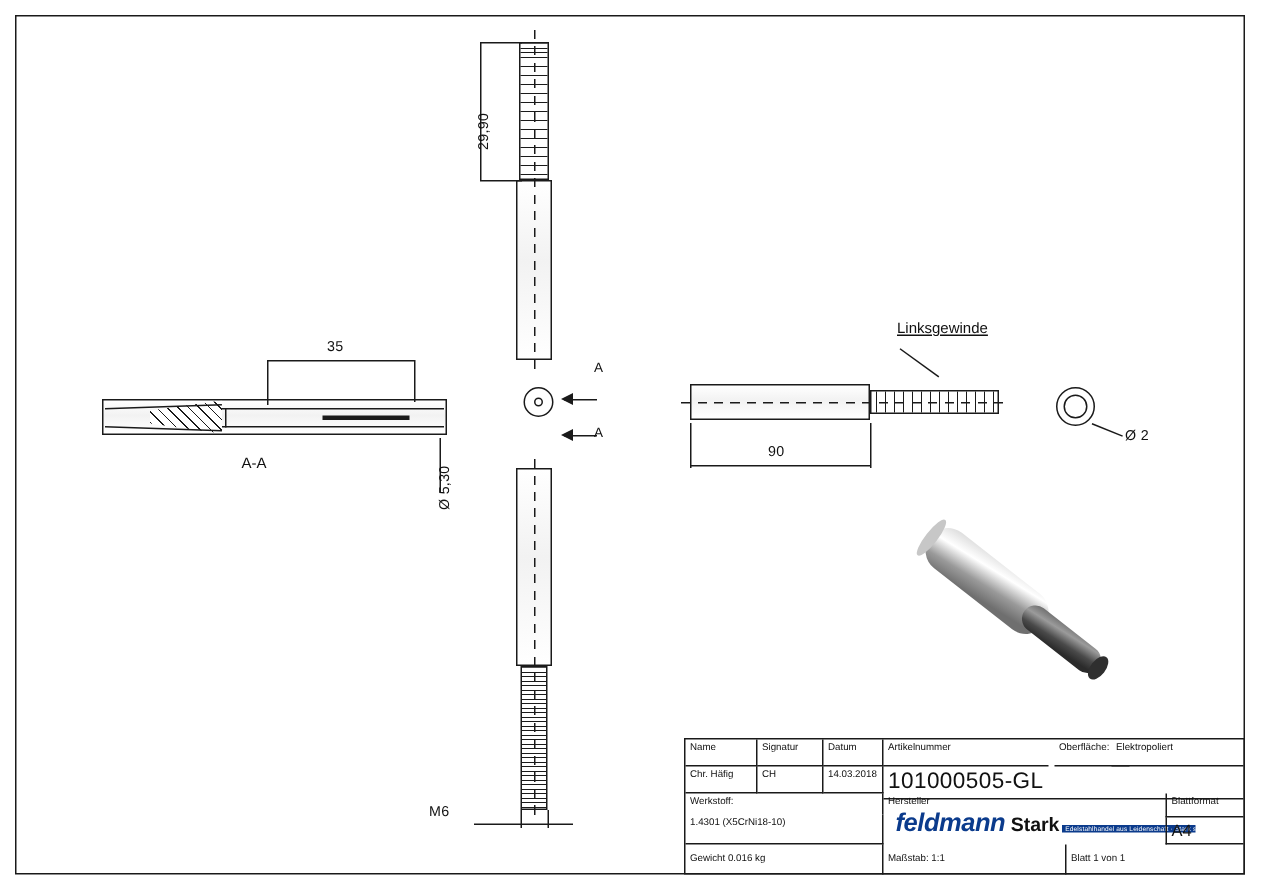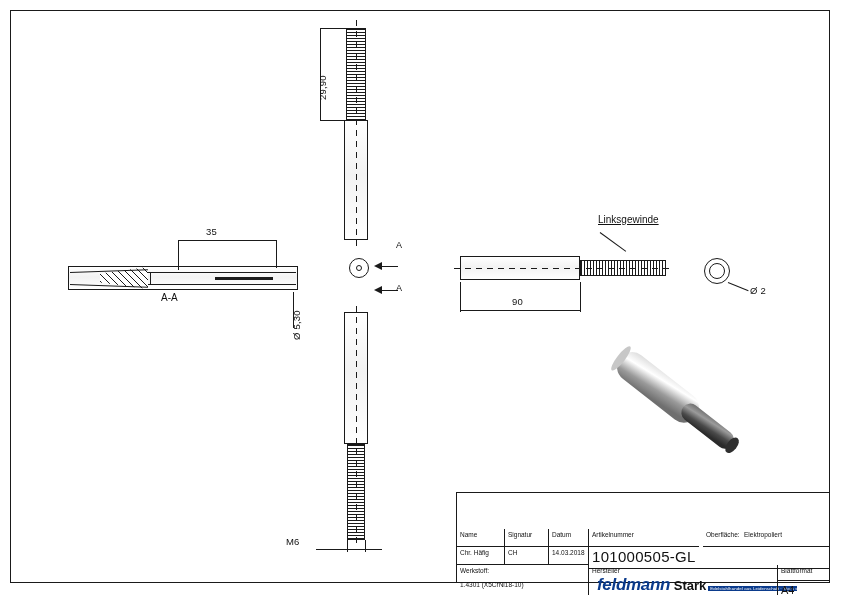--- a/index.html
+++ b/index.html
@@ -103,21 +103,20 @@
     box-sizing: border-box;
     font-size: 6.5px;
     color: #111;
   }
   .tb-cell {
     position: absolute;
     box-sizing: border-box;
     padding: 2px 3px;
     overflow: hidden;
     white-space: nowrap;
-    margin-top: 36px;
   }
   .tb-b-r { border-right: 1px solid #1a1a1a; }
   .tb-b-b { border-bottom: 1px solid #1a1a1a; }
   .tb-big {
     font-size: 15px;
     letter-spacing: .3px;
   }
   .tb-mid { font-size: 11px; }
   .logo-f {
     font-size: 17px;
@@ -161,26 +160,26 @@
   <div class="ln" style="left:70px; top:284px; width:78px; height:1px; transform: rotate(2deg); transform-origin:left center;"></div>
 
   <div class="ln h" style="left:148px; top:272px; width:148px;"></div>
   <div class="ln h" style="left:148px; top:284px; width:148px;"></div>
   <div class="ln h" style="left:215px; top:277px; width:58px; height:3px;"></div>
   <div class="ln v" style="left:150px; top:272px; height:13px;"></div>
 
   <div class="ln h" style="left:178px; top:240px; width:98px;"></div>
   <div class="ln v" style="left:178px; top:240px; height:30px;"></div>
   <div class="ln v" style="left:276px; top:240px; height:28px;"></div>
-  <div class="dim-text" style="left:206px; top:226px;">35</div>
+  <div class="dim-text" style="left:218px; top:226px;">35</div>
 
   <div class="ln v" style="left:293px; top:292px; height:36px;"></div>
   <div class="dim-text rot" style="left:291px; top:340px;">Ø 5,30</div>
 
-  <div class="label" style="left:161px; top:292px; font-size:10px;">A-A</div>
+  <div class="label" style="left:161px; top:304px; font-size:10px;">A-A</div>
 
   <div class="circle" style="left:349px; top:258px; width:20px; height:20px;"></div>
   <div class="circle" style="left:356px; top:265px; width:6px; height:6px;"></div>
   <div class="ln h" style="left:376px; top:266px; width:22px;"></div>
   <div class="ln h" style="left:376px; top:290px; width:22px;"></div>
   <div class="abs" style="left:374px; top:262px; width:0; height:0; border-top:4px solid transparent; border-bottom:4px solid transparent; border-right:8px solid #1a1a1a;"></div>
   <div class="abs" style="left:374px; top:286px; width:0; height:0; border-top:4px solid transparent; border-bottom:4px solid transparent; border-right:8px solid #1a1a1a;"></div>
   <div class="label arrow-txt" style="left:396px; top:240px;">A</div>
   <div class="label arrow-txt" style="left:396px; top:283px;">A</div>
 

